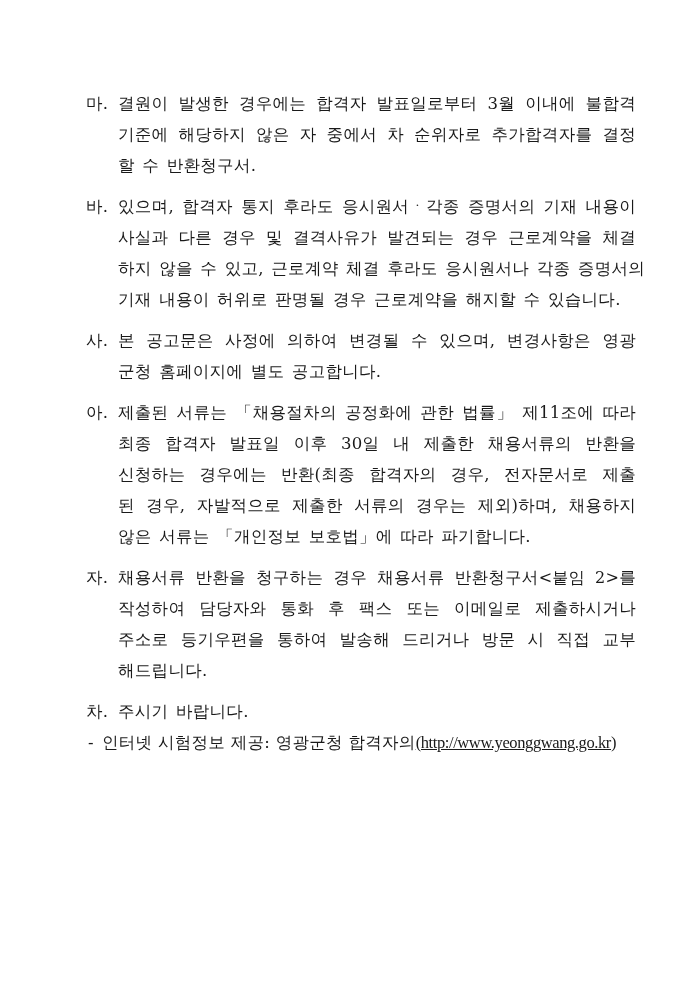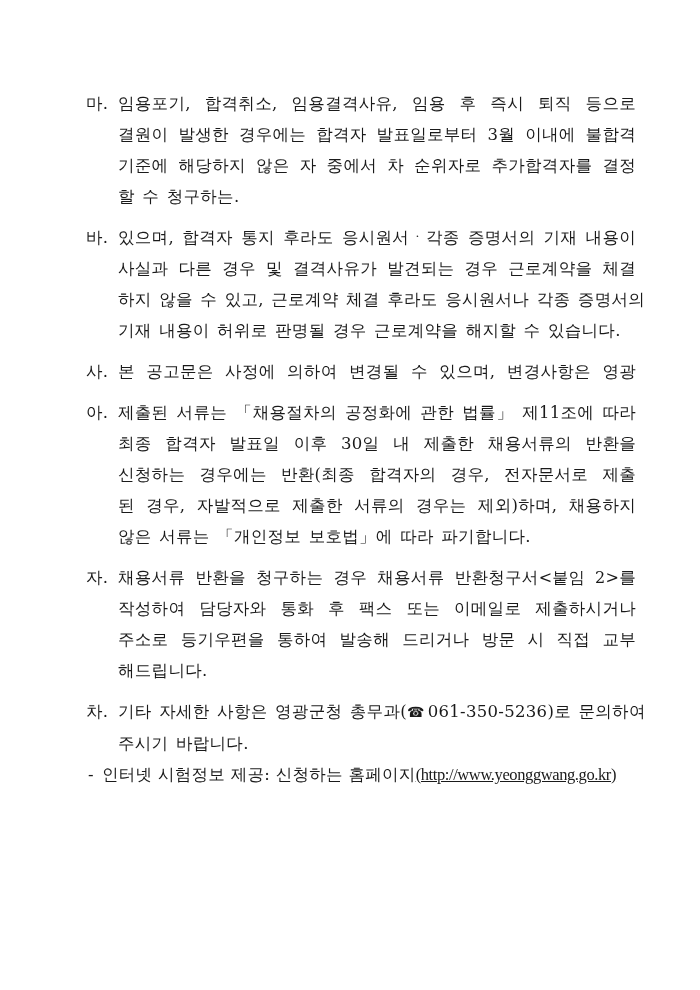--- a/index.html
+++ b/index.html
@@ -82,37 +82,37 @@
       margin-right: 3px;
     }
   </style>
 </head>
 <body>
 
 <div class="page">
 
   <div class="item">
     <span class="label">마.</span>
-    <span class="line">임용포기, 합격취소, 임용결격사유, 임용 후 즉시 퇴직 등으로</span>
     <span class="line">결원이 발생한 경우에는 합격자 발표일로부터 3월 이내에 불합격</span>
     <span class="line">기준에 해당하지 않은 자 중에서 차 순위자로 추가합격자를 결정</span>
-    <span class="line last">할 수 청구하는.</span>
+    <span class="line last">할 수 반환청구서.</span>
   </div>
 
   <div class="item">
     <span class="label">바.</span>
     <span class="line">있으며, 합격자 통지 후라도 응시원서ㆍ각종 증명서의 기재 내용이</span>
     <span class="line">사실과 다른 경우 및 결격사유가 발견되는 경우 근로계약을 체결</span>
     <span class="line">하지 않을 수 있고, 근로계약 체결 후라도 응시원서나 각종 증명서의</span>
     <span class="line last">기재 내용이 허위로 판명될 경우 근로계약을 해지할 수 있습니다.</span>
   </div>
 
   <div class="item">
     <span class="label">사.</span>
     <span class="line">본 공고문은 사정에 의하여 변경될 수 있으며, 변경사항은 영광</span>
+    <span class="line last">군청 홈페이지에 별도 공고합니다.</span>
   </div>
 
   <div class="item">
     <span class="label">아.</span>
     <span class="line">제출된 서류는 「채용절차의 공정화에 관한 법률」 제11조에 따라</span>
     <span class="line">최종 합격자 발표일 이후 30일 내 제출한 채용서류의 반환을</span>
     <span class="line">신청하는 경우에는 반환(최종 합격자의 경우, 전자문서로 제출</span>
     <span class="line">된 경우, 자발적으로 제출한 서류의 경우는 제외)하며, 채용하지</span>
     <span class="line last">않은 서류는 「개인정보 보호법」에 따라 파기합니다.</span>
   </div>
@@ -120,22 +120,21 @@
   <div class="item">
     <span class="label">자.</span>
     <span class="line"><span>채용서류 반환을 청구하는 경우 채용서류 반환청구서</span><span class="small">&lt;붙임 2&gt;</span><span>를</span></span>
     <span class="line">작성하여 담당자와 통화 후 팩스 또는 이메일로 제출하시거나</span>
     <span class="line">주소로 등기우편을 통하여 발송해 드리거나 방문 시 직접 교부</span>
     <span class="line last">해드립니다.</span>
   </div>
 
   <div class="item">
     <span class="label">차.</span>
-    <span class="line"><span>기타 자세한 사항은 영광군청 총무과(</span><span class="phone-icon">☎</span><span>061-350-5236</span><span>)로 문의하여</span></span>
     <span class="line last">주시기 바랍니다.</span>
   </div>
 
   <div class="note">
     <span class="dash">-</span>
-    <span class="line"><span>인터넷 시험정보 제공: 신청하는 홈페이지</span><span class="url">(http://www.yeonggwang.go.kr)</span></span>
+    <span class="line"><span>인터넷 시험정보 제공: 영광군청 합격자의</span><span class="url">(http://www.yeonggwang.go.kr)</span></span>
   </div>
 
 </div>
 
 </body></html>

